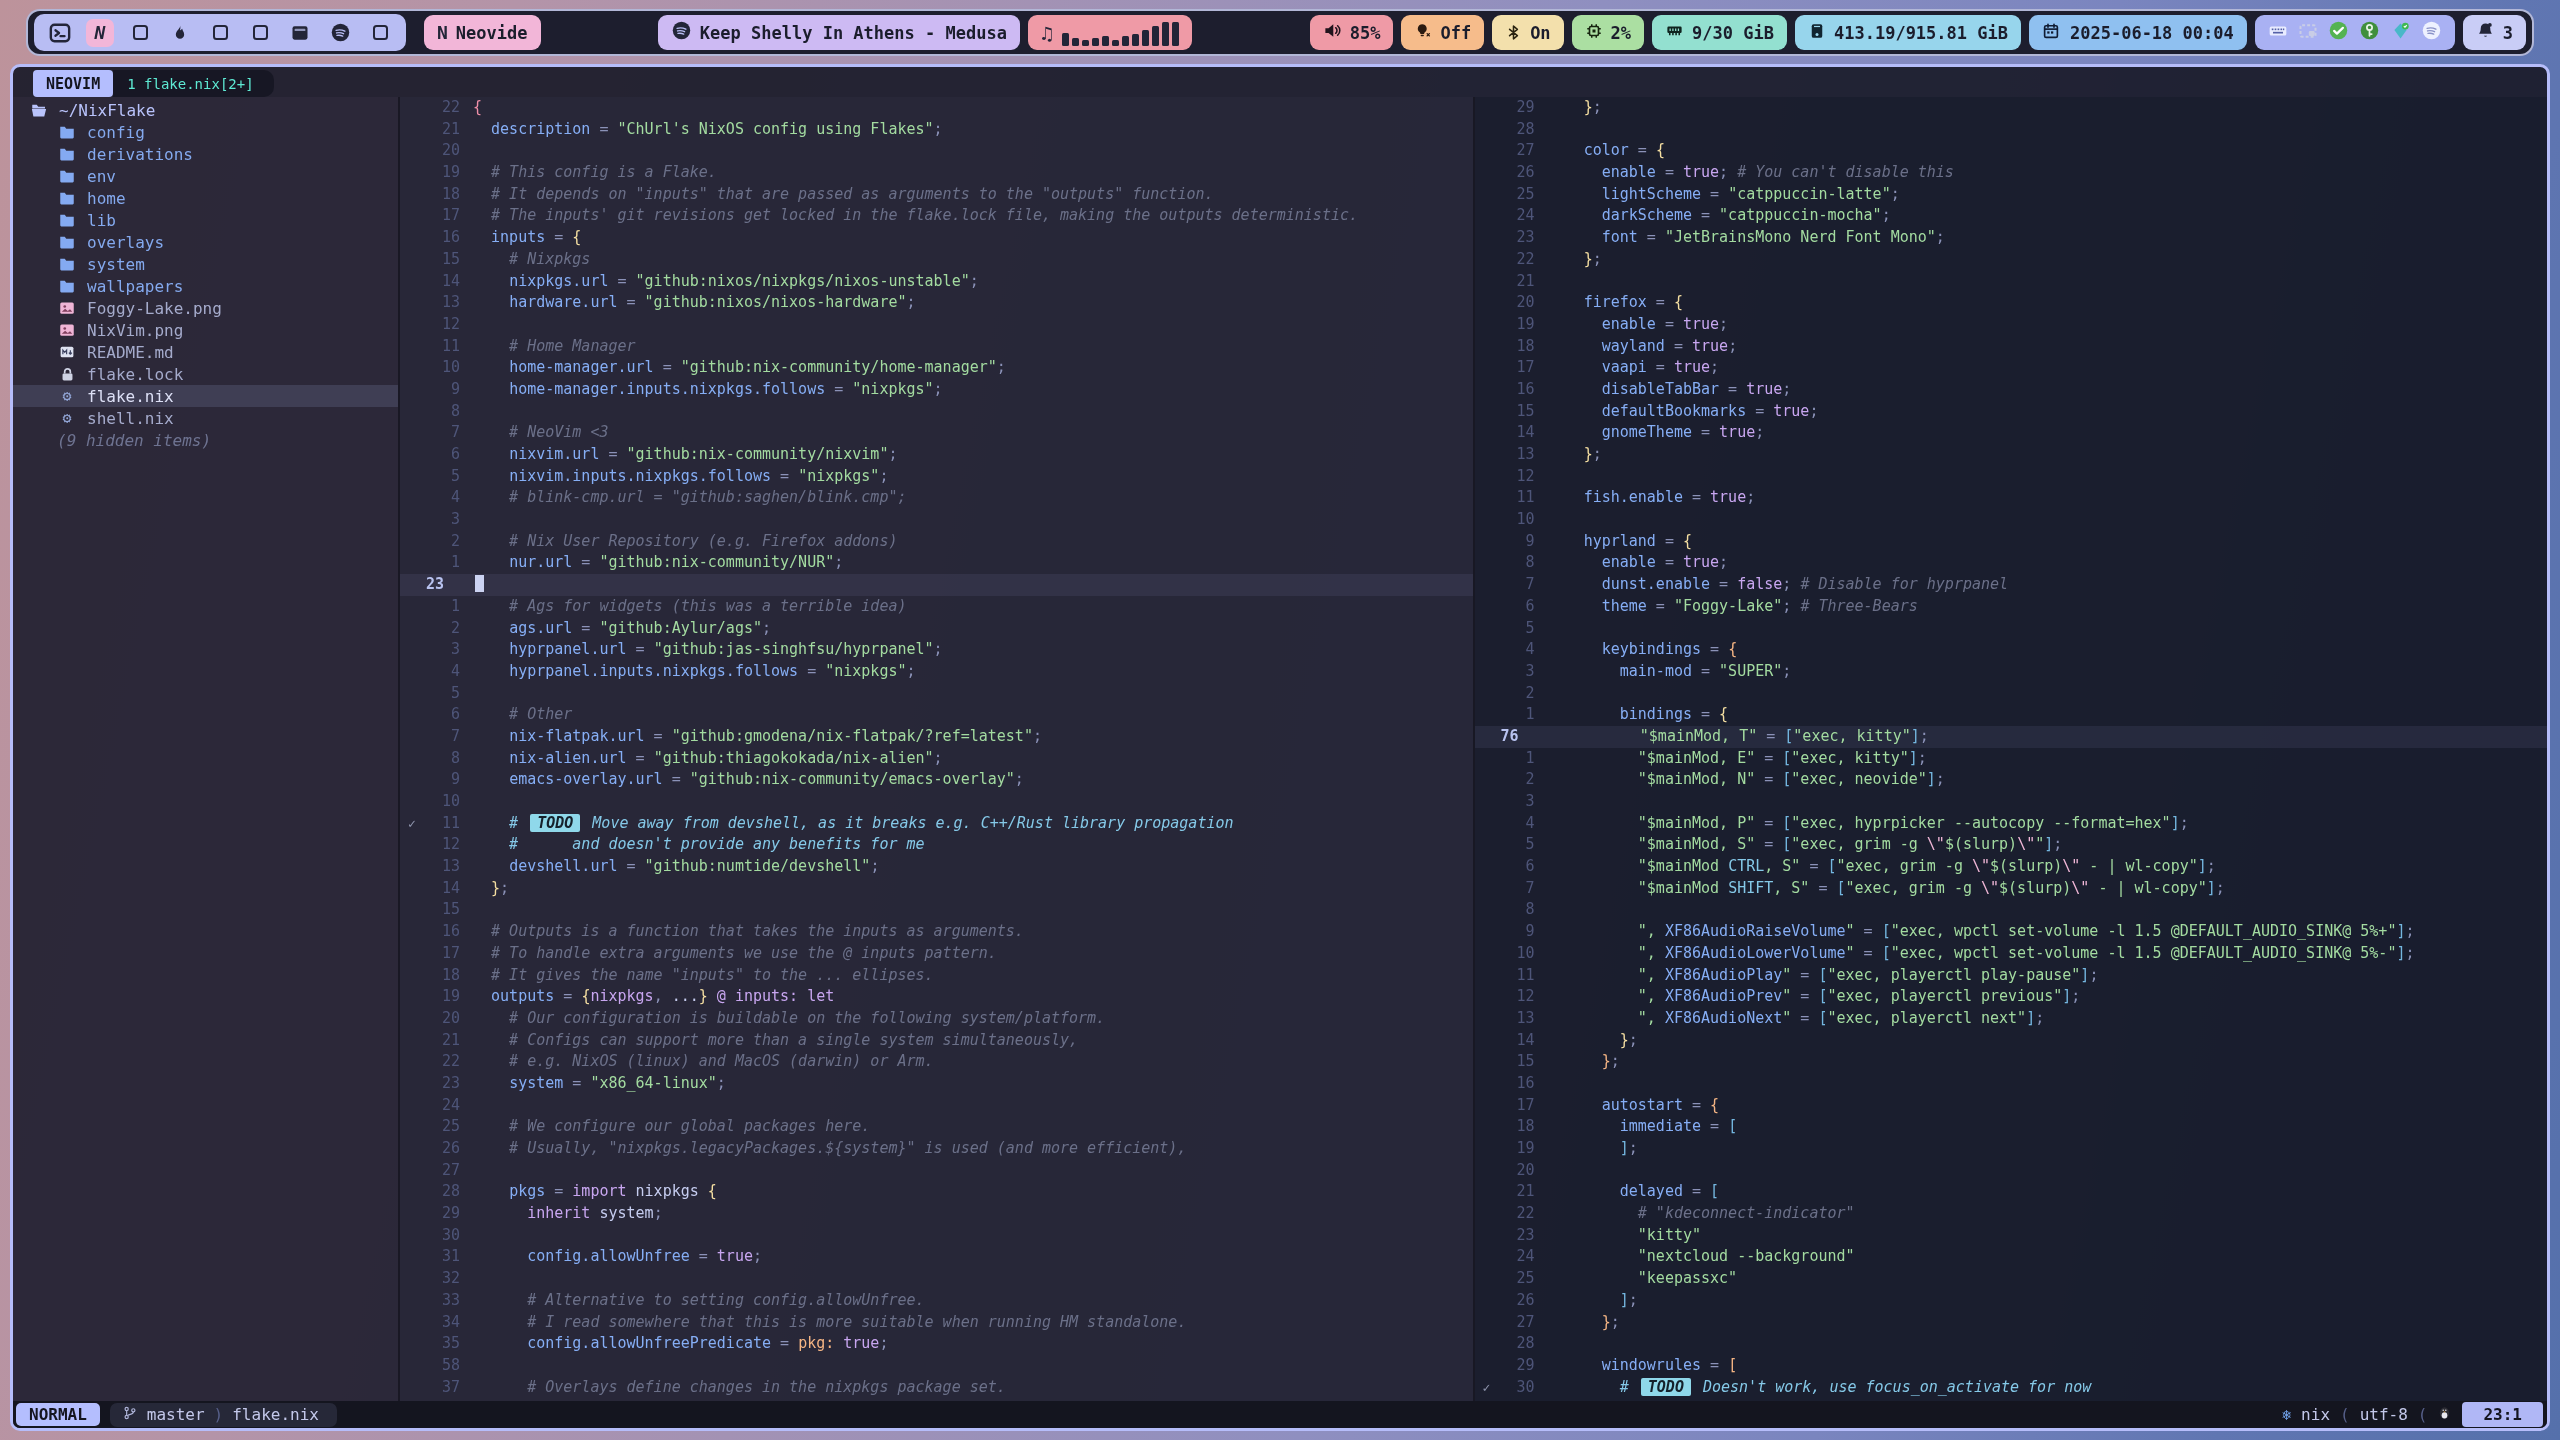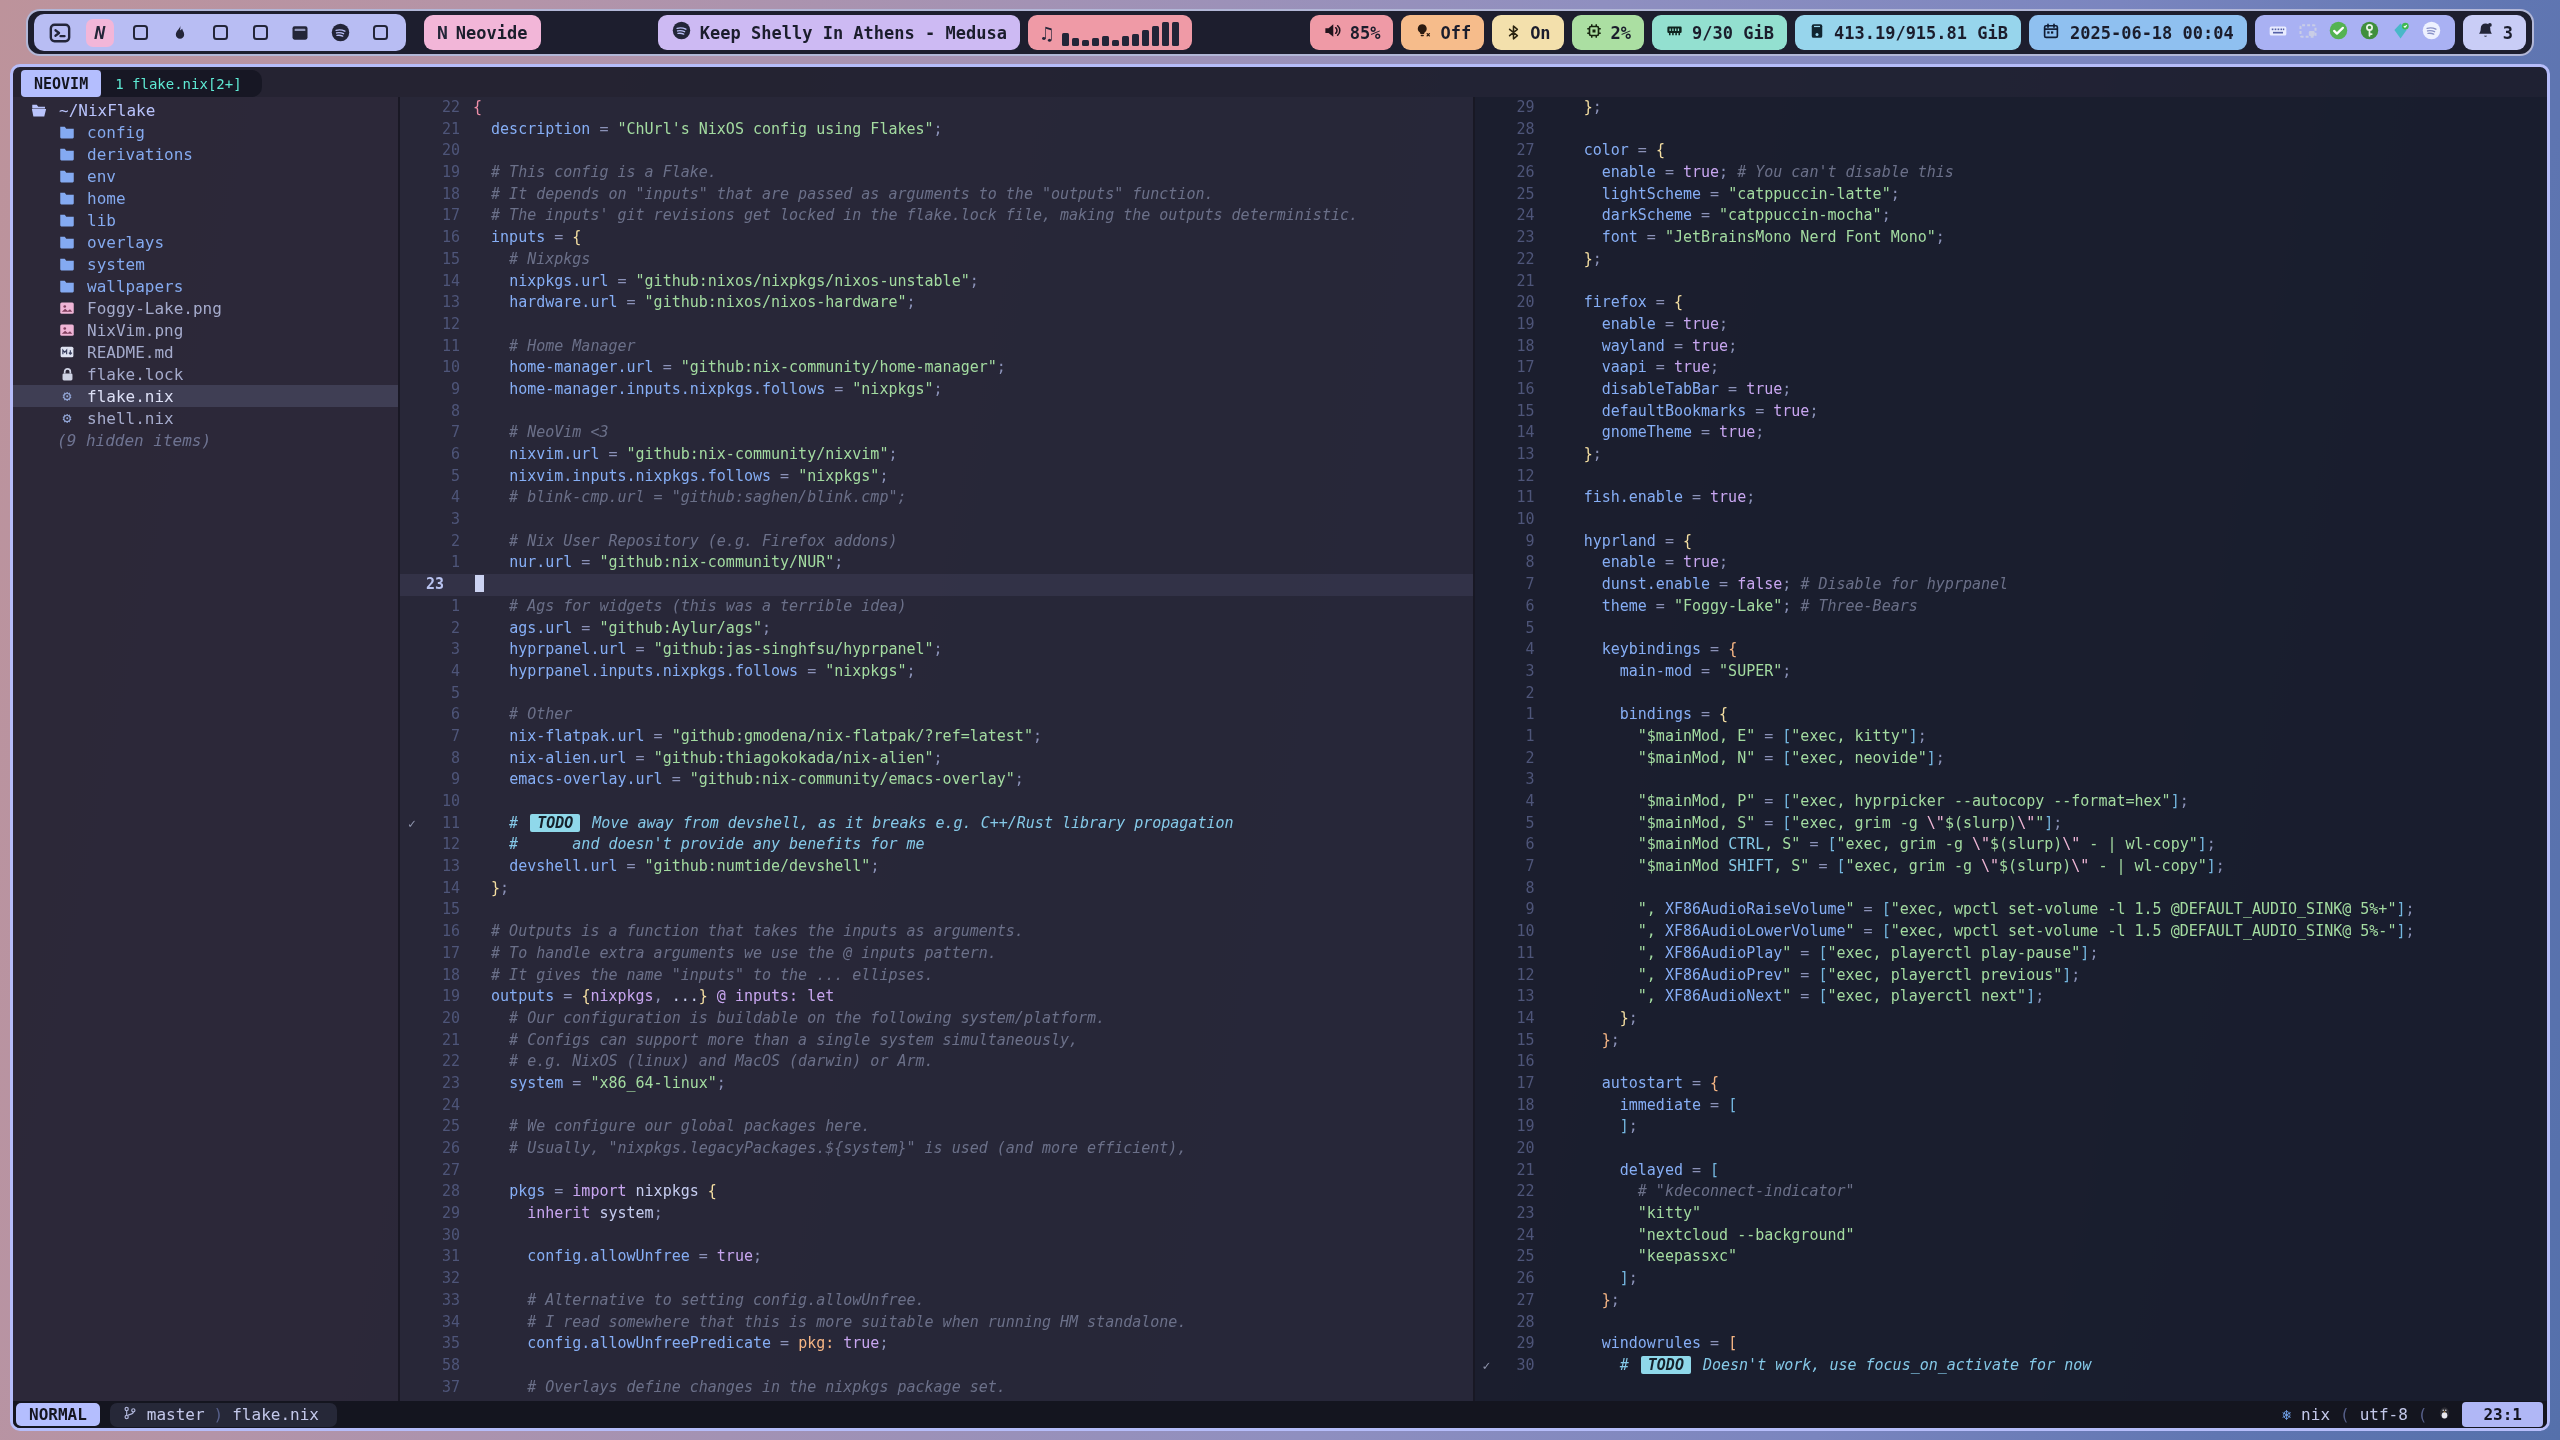--- a/index.html
+++ b/index.html
@@ -26,21 +26,21 @@
   .cava{display:flex;align-items:flex-end;gap:3px;height:26px;}
   .cava div{width:7px;background:#232538;border-radius:1.5px;}
   .tray-chip{background:#a9b1f3;gap:10px;}
   .bell-chip{background:#c9cdf6;}
   .bt-svg{display:block;}
 
   
   .window{position:absolute;left:10px;top:64px;right:10px;bottom:9px;box-sizing:border-box;
     background:rgba(26,27,41,.93);border:3px solid #b6bdfa;border-radius:10px;
     display:flex;flex-direction:column;overflow:hidden;}
-  .tabline{height:27px;display:flex;align-items:stretch;padding:3px 0 0 8px;flex:none;}
+  .tabline{height:27px;display:flex;align-items:stretch;padding:3px 0 0 20px;flex:none;}
   .panel-tab{background:#b4befe;color:#14151f;font-weight:bold;font-size:15px;
     display:flex;align-items:center;padding:0 13px;border-radius:4px;}
   .buffer-tab{background:rgba(22,23,35,.92);color:#5eead4;font-size:14px;
     display:flex;align-items:center;padding:0 20px 0 14px;border-radius:0 10px 10px 0;}
   .main{flex:1;display:flex;min-height:0;}
 
   
   .sidebar{width:385px;flex:none;background:rgba(54,46,66,.45);padding-top:2px;overflow:hidden;}
   .tree-row{height:22px;display:flex;align-items:center;gap:10px;padding-left:16px;
     font-size:16px;color:#a5abcc;white-space:nowrap;}
@@ -477,20 +477,21 @@
         <div class="row"><span class="sign"></span><span class="ln">10</span><span class="code"></span></div>
         <div class="row"><span class="sign"></span><span class="ln">9</span><span class="code"><span class="t">    </span><span class="fld">hyprland</span><span class="pn"> = </span><span class="by">{</span></span></div>
         <div class="row"><span class="sign"></span><span class="ln">8</span><span class="code"><span class="t">      </span><span class="fld">enable</span><span class="pn"> = </span><span class="kw">true</span><span class="pn">;</span></span></div>
         <div class="row"><span class="sign"></span><span class="ln">7</span><span class="code"><span class="t">      </span><span class="fld">dunst.enable</span><span class="pn"> = </span><span class="kw">false</span><span class="pn">; </span><span class="cm"># Disable for hyprpanel</span></span></div>
         <div class="row"><span class="sign"></span><span class="ln">6</span><span class="code"><span class="t">      </span><span class="fld">theme</span><span class="pn"> = </span><span class="str">"Foggy-Lake"</span><span class="pn">; </span><span class="cm"># Three-Bears</span></span></div>
         <div class="row"><span class="sign"></span><span class="ln">5</span><span class="code"></span></div>
         <div class="row"><span class="sign"></span><span class="ln">4</span><span class="code"><span class="t">      </span><span class="fld">keybindings</span><span class="pn"> = </span><span class="bp">{</span></span></div>
         <div class="row"><span class="sign"></span><span class="ln">3</span><span class="code"><span class="t">        </span><span class="fld">main-mod</span><span class="pn"> = </span><span class="str">"SUPER"</span><span class="pn">;</span></span></div>
         <div class="row"><span class="sign"></span><span class="ln">2</span><span class="code"></span></div>
         <div class="row"><span class="sign"></span><span class="ln">1</span><span class="code"><span class="t">        </span><span class="fld">bindings</span><span class="pn"> = </span><span class="by">{</span></span></div>
+        <div class="row cur"><span class="sign"></span><span class="ln cur">76</span><span class="code"><span class="t">          </span><span class="str">"$mainMod, T"</span><span class="pn"> = </span><span class="bb">[</span><span class="str">"exec, kitty"</span><span class="bb">]</span><span class="pn">;</span></span></div>
         <div class="row"><span class="sign"></span><span class="ln">1</span><span class="code"><span class="t">          </span><span class="str">"$mainMod, E"</span><span class="pn"> = </span><span class="bb">[</span><span class="str">"exec, kitty"</span><span class="bb">]</span><span class="pn">;</span></span></div>
         <div class="row"><span class="sign"></span><span class="ln">2</span><span class="code"><span class="t">          </span><span class="str">"$mainMod, N"</span><span class="pn"> = </span><span class="bb">[</span><span class="str">"exec, neovide"</span><span class="bb">]</span><span class="pn">;</span></span></div>
         <div class="row"><span class="sign"></span><span class="ln">3</span><span class="code"></span></div>
         <div class="row"><span class="sign"></span><span class="ln">4</span><span class="code"><span class="t">          </span><span class="str">"$mainMod, P"</span><span class="pn"> = </span><span class="bb">[</span><span class="str">"exec, hyprpicker --autocopy --format=hex"</span><span class="bb">]</span><span class="pn">;</span></span></div>
         <div class="row"><span class="sign"></span><span class="ln">5</span><span class="code"><span class="t">          </span><span class="str">"$mainMod, S"</span><span class="pn"> = </span><span class="bb">[</span><span class="str">"exec, grim -g </span><span class="esc">\"</span><span class="str">$(slurp)</span><span class="esc">\"</span><span class="str">"</span><span class="bb">]</span><span class="pn">;</span></span></div>
         <div class="row"><span class="sign"></span><span class="ln">6</span><span class="code"><span class="t">          </span><span class="str">"$mainMod </span><span class="sky">CTRL</span><span class="str">, S"</span><span class="pn"> = </span><span class="bb">[</span><span class="str">"exec, grim -g </span><span class="esc">\"</span><span class="str">$(slurp)</span><span class="esc">\"</span><span class="str"> - | wl-copy"</span><span class="bb">]</span><span class="pn">;</span></span></div>
         <div class="row"><span class="sign"></span><span class="ln">7</span><span class="code"><span class="t">          </span><span class="str">"$mainMod </span><span class="sky">SHIFT</span><span class="str">, S"</span><span class="pn"> = </span><span class="bb">[</span><span class="str">"exec, grim -g </span><span class="esc">\"</span><span class="str">$(slurp)</span><span class="esc">\"</span><span class="str"> - | wl-copy"</span><span class="bb">]</span><span class="pn">;</span></span></div>
         <div class="row"><span class="sign"></span><span class="ln">8</span><span class="code"></span></div>
         <div class="row"><span class="sign"></span><span class="ln">9</span><span class="code"><span class="t">          </span><span class="str">", </span><span class="fld">XF86AudioRaiseVolume</span><span class="str">"</span><span class="pn"> = </span><span class="bb">[</span><span class="str">"exec, wpctl set-volume -l 1.5 @DEFAULT_AUDIO_SINK@ 5%+"</span><span class="bb">]</span><span class="pn">;</span></span></div>
         <div class="row"><span class="sign"></span><span class="ln">10</span><span class="code"><span class="t">          </span><span class="str">", </span><span class="fld">XF86AudioLowerVolume</span><span class="str">"</span><span class="pn"> = </span><span class="bb">[</span><span class="str">"exec, wpctl set-volume -l 1.5 @DEFAULT_AUDIO_SINK@ 5%-"</span><span class="bb">]</span><span class="pn">;</span></span></div>

